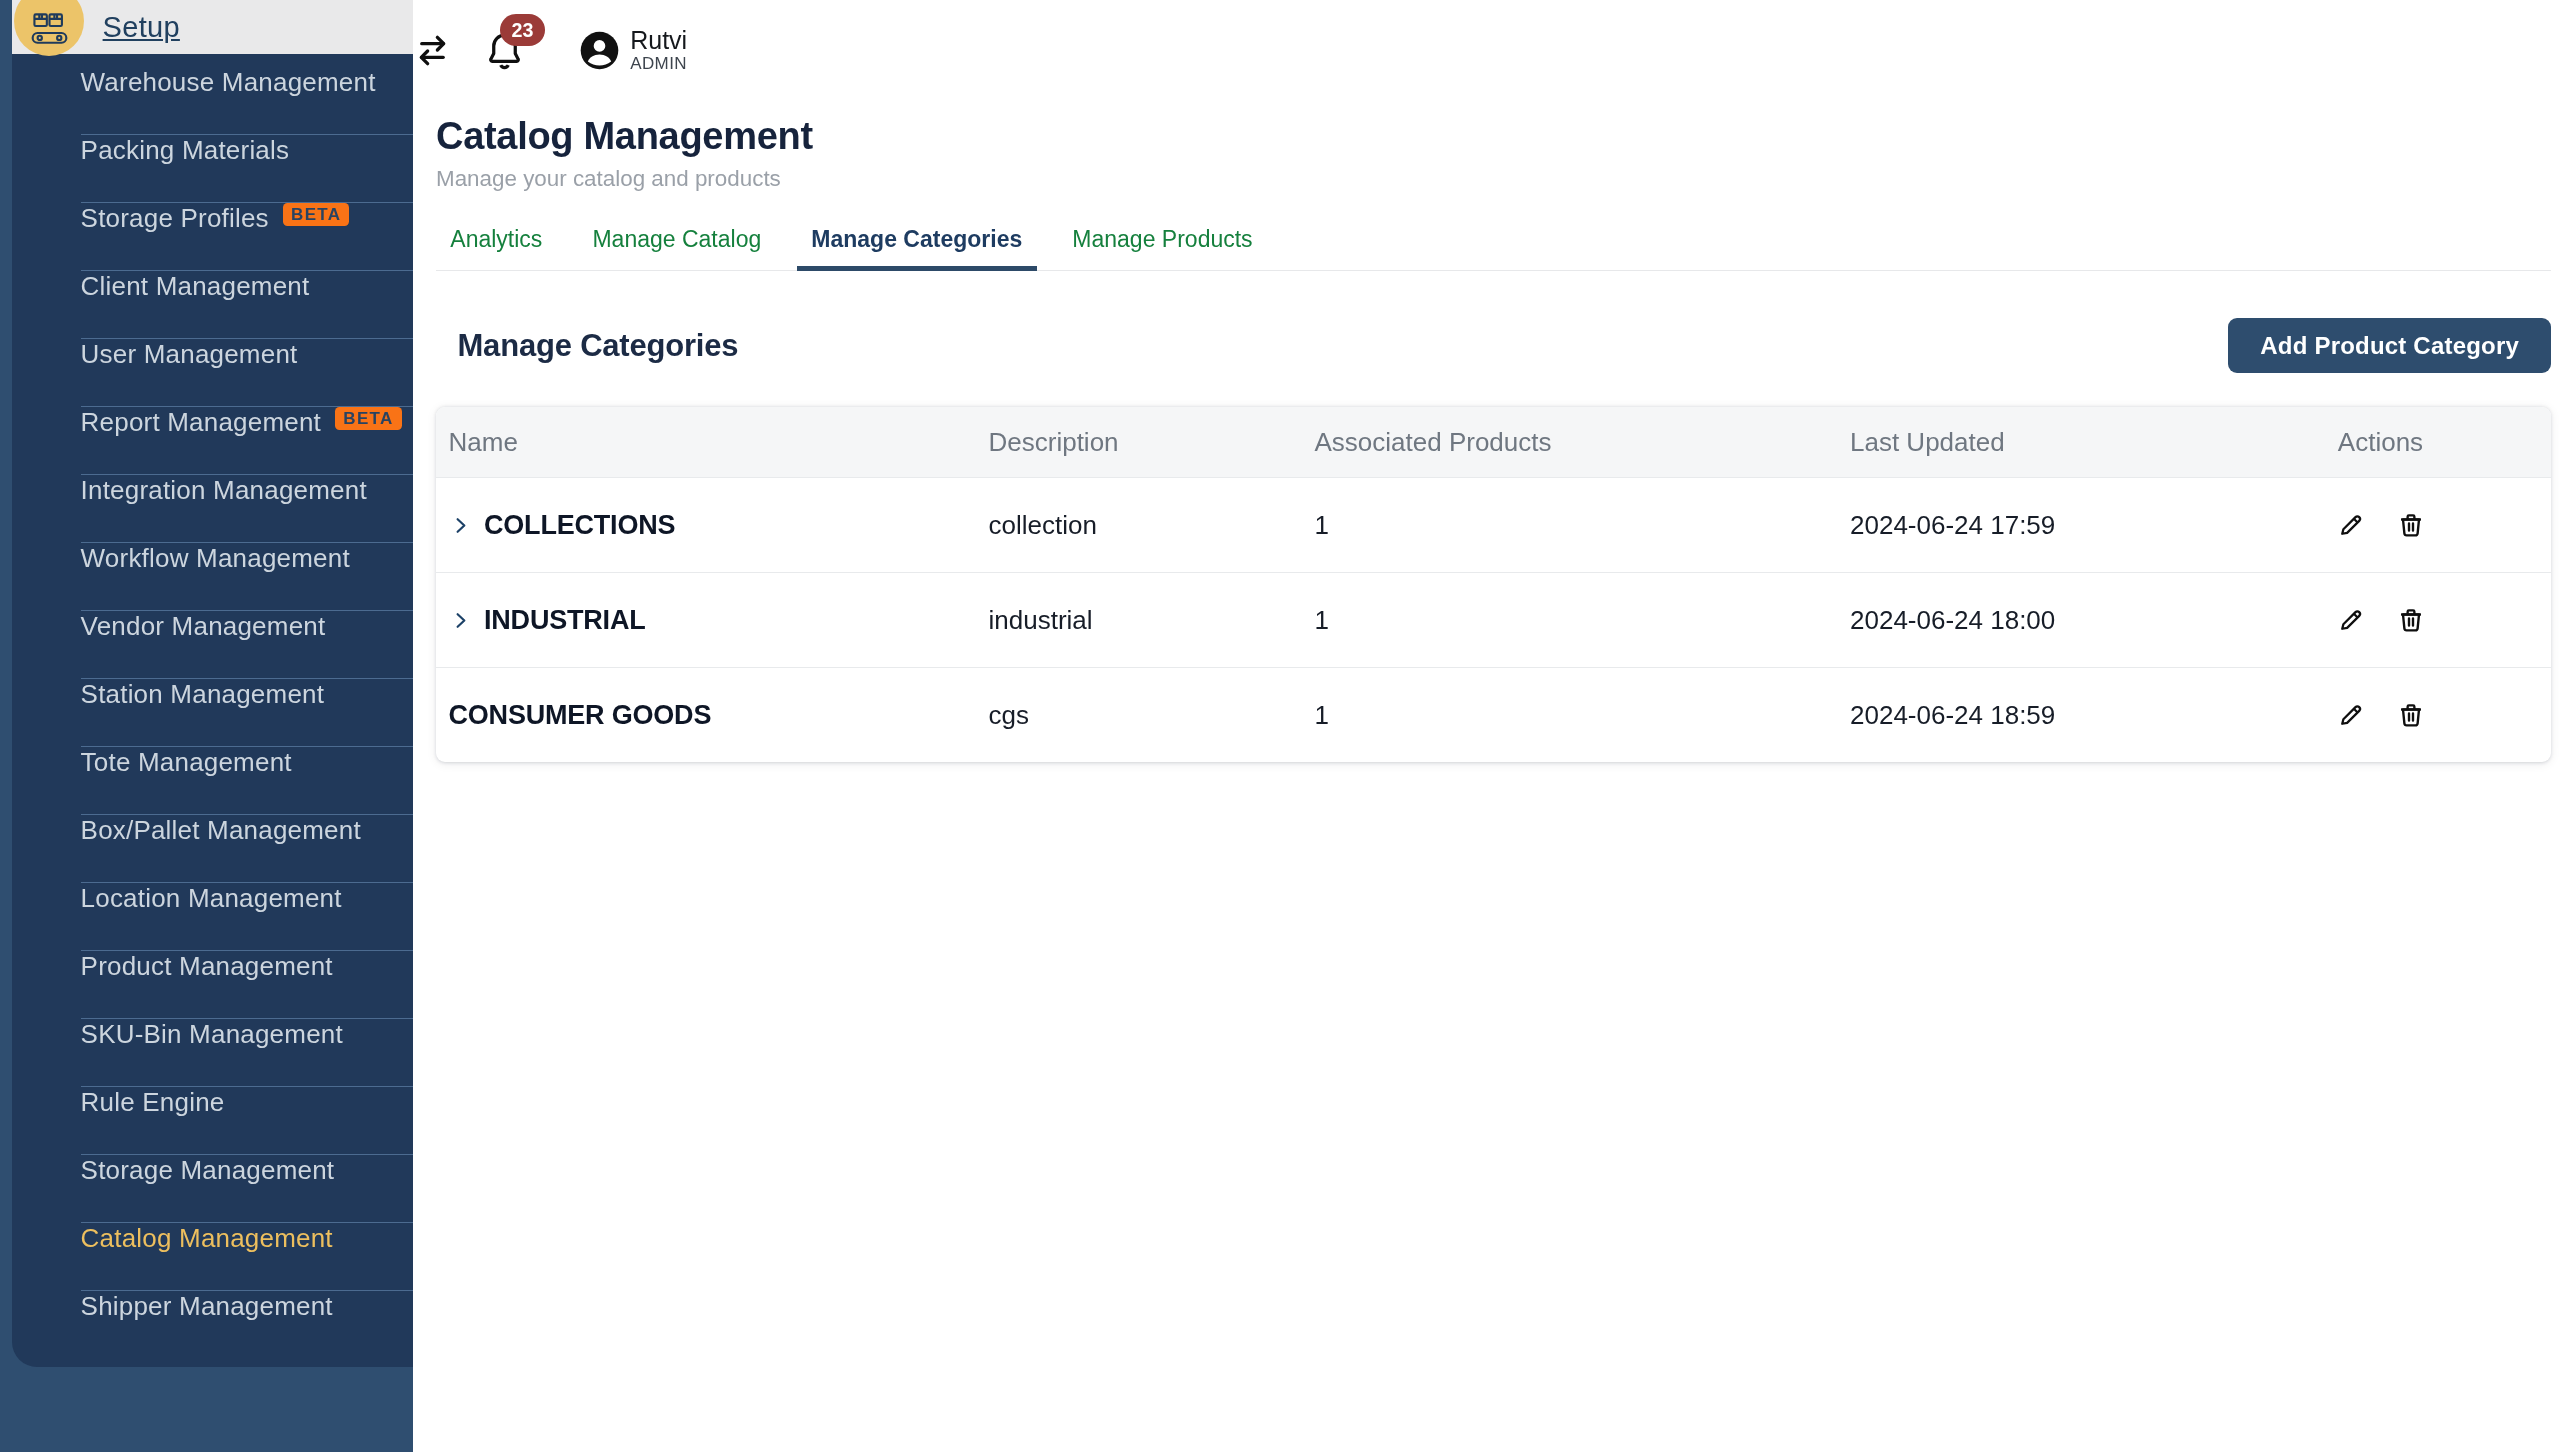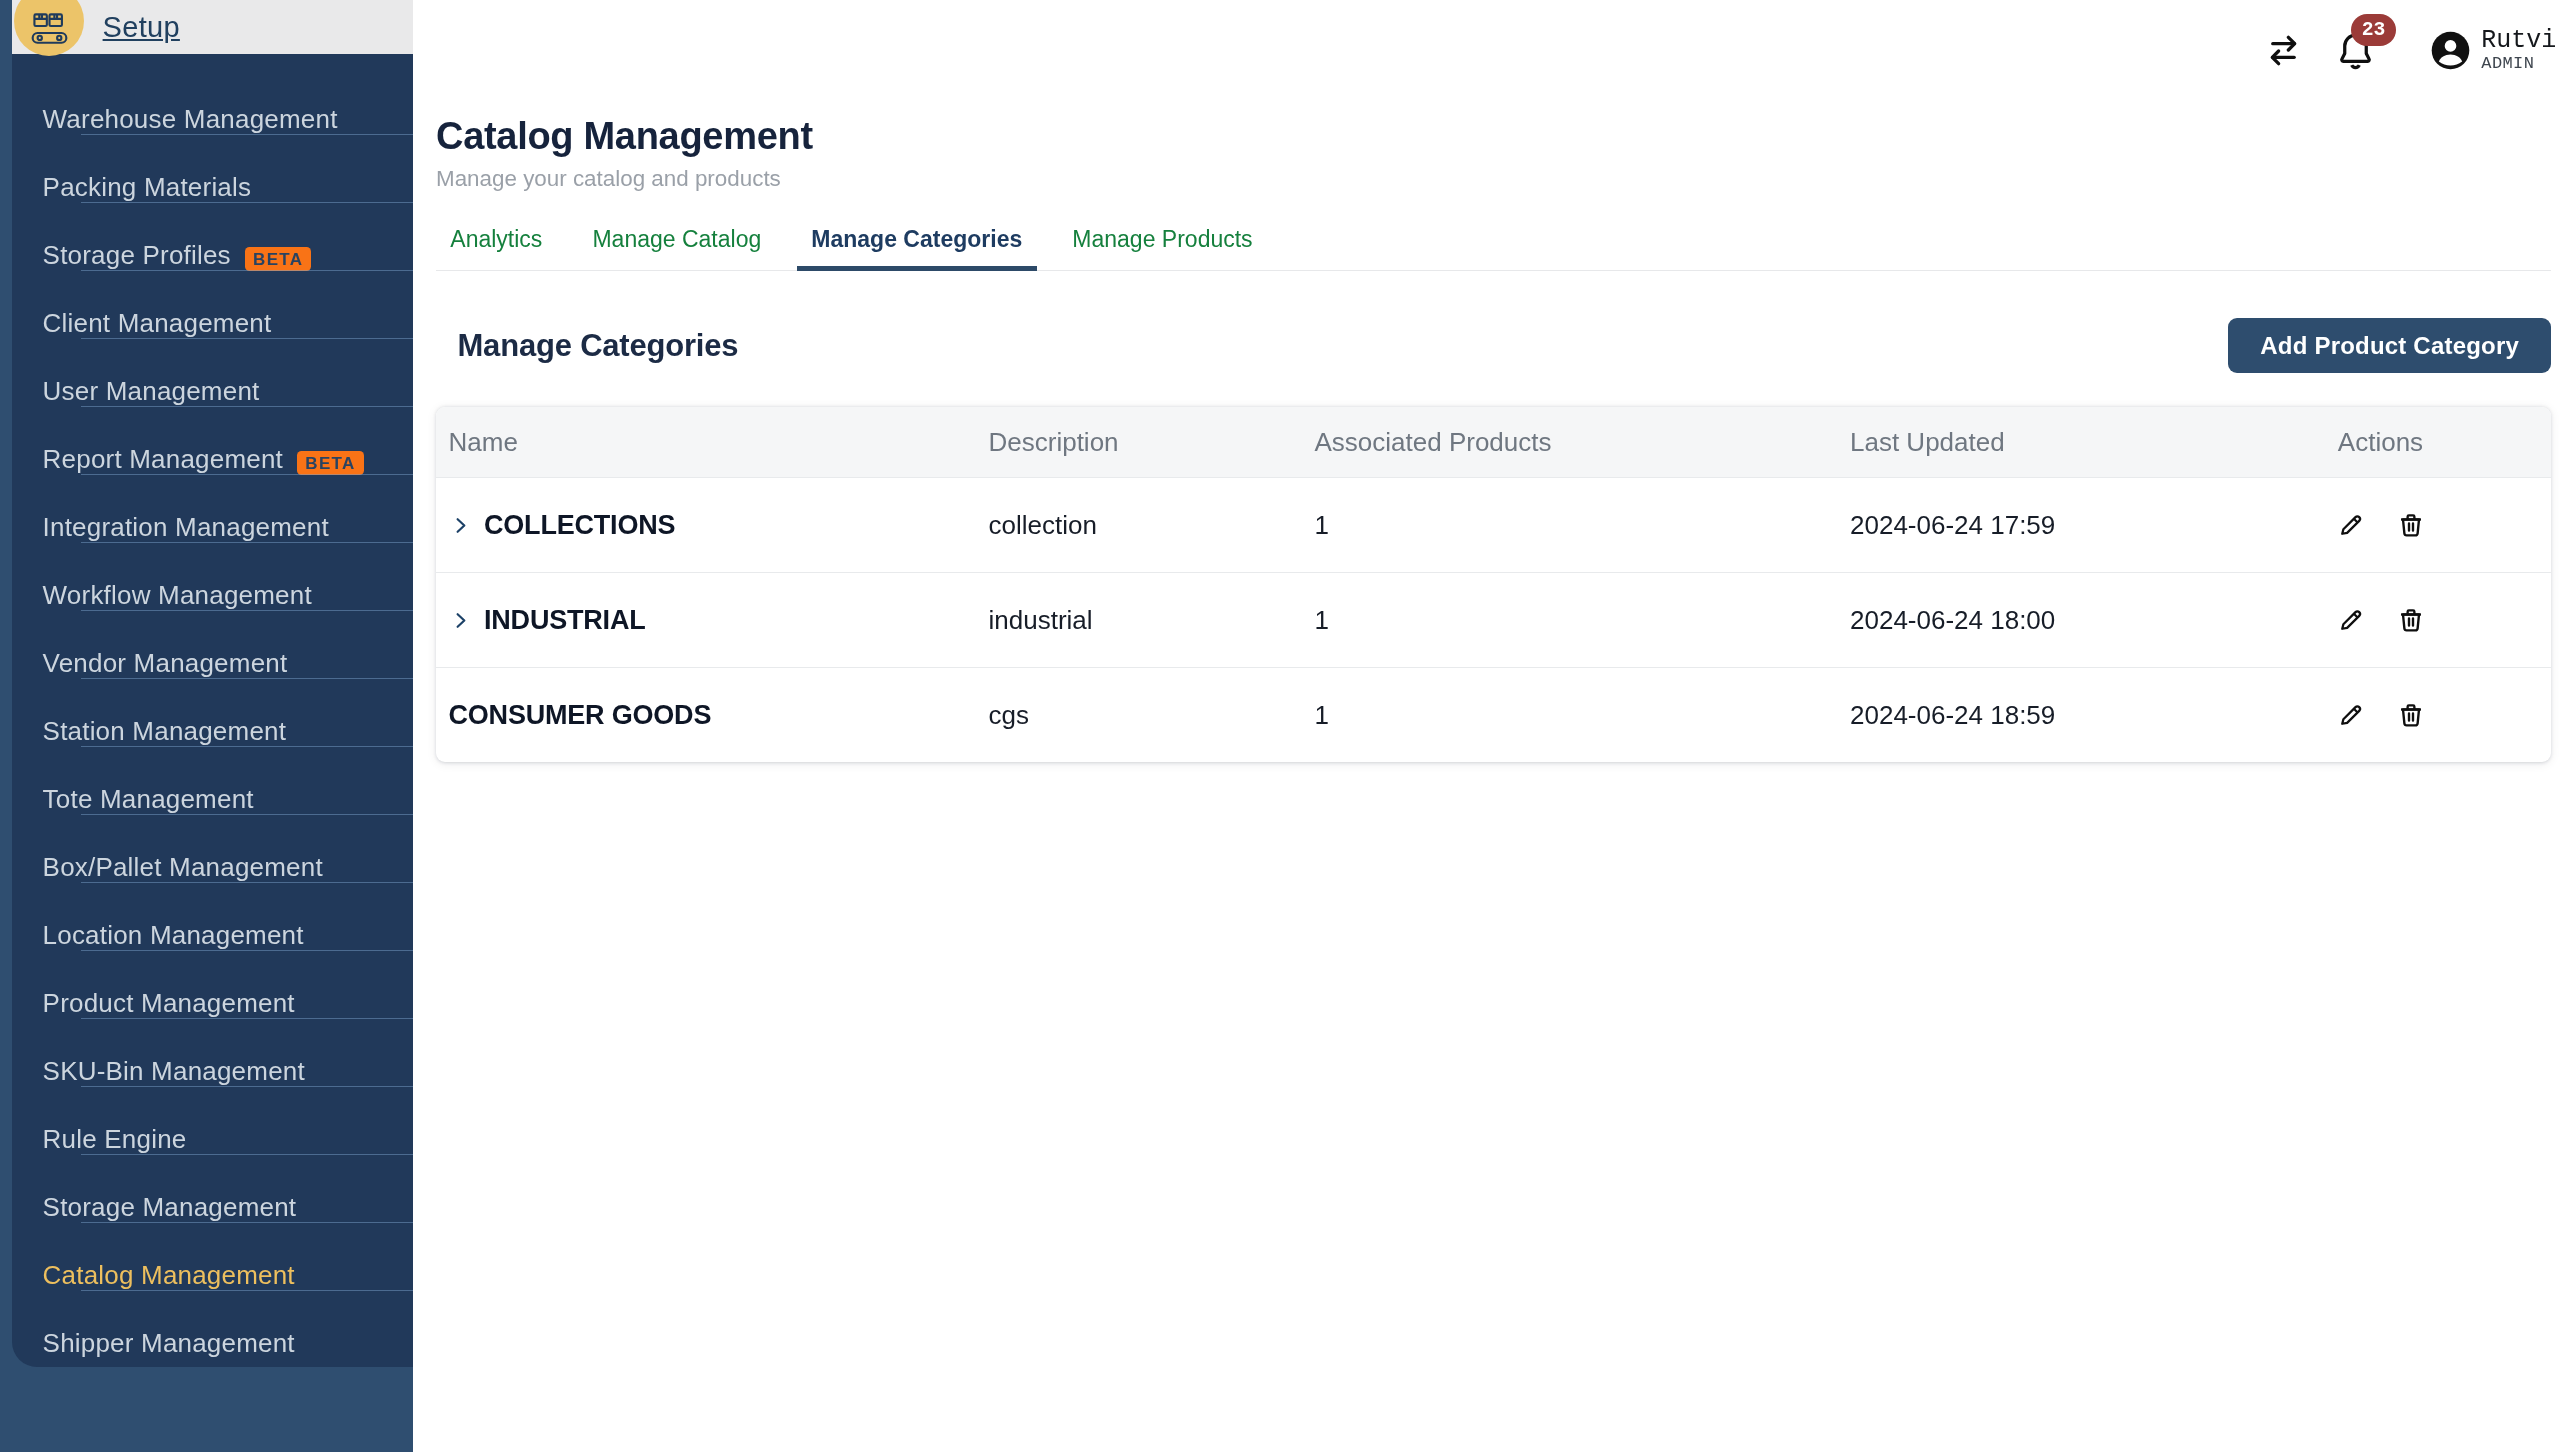--- a/index.html
+++ b/index.html
@@ -9,32 +9,32 @@
   
   .sidebar{position:absolute;left:0;top:0;width:413px;height:1453px;background:#2f4e70;}
   .sidebar-header{position:absolute;left:11.6px;top:0;width:402px;height:54px;background:#e9e9ea;
        display:flex;align-items:center;}
   .sidebar-header-label{padding-left:91px;font-size:29px;font-weight:500;color:#21405f;letter-spacing:0.3px;text-decoration:underline;}
   .app-badge{position:absolute;left:14.3px;top:-14.3px;width:70px;height:70px;border-radius:50%;
        background:#ecc469;display:flex;align-items:flex-end;justify-content:center;z-index:5;}
   .app-badge svg{margin-bottom:7.2px;}
   .sidebar-panel{position:absolute;left:11.6px;top:54px;width:402px;bottom:86px;background:#21395a;
        border-radius:0 0 0 25px;overflow:hidden;padding-top:12.5px;box-sizing:border-box;}
-  .side-item{position:relative;height:68px;display:flex;align-items:flex-end;padding-left:31px;
+  .side-item{position:relative;height:68px;display:flex;align-items:flex-start;padding-left:69px;
        color:#ccd5de;font-size:26px;letter-spacing:0.2px;cursor:pointer;box-sizing:border-box;}
   .side-item:not(:last-child)::after{content:"";position:absolute;left:69px;right:0;bottom:0;height:0.9px;
        background:rgba(120,158,198,.5);}
   .side-item.active .side-label{color:#edbf5e;}
   .beta-badge{margin-left:14.3px;background:#f97316;color:#284362;font-size:17px;font-weight:700;
        letter-spacing:1.3px;border-radius:4.5px;padding:3.6px 8px 2.7px;line-height:1;}
 
   
   .topbar{position:absolute;left:413px;top:0;right:0;height:102px;background:#fff;
-       border-bottom:0.9px solid #e7e8ea;display:flex;align-items:center;justify-content:flex-end;
-       padding-right:19.7px;box-sizing:border-box;font-family:Liberation Mono, monospace;}
+       border-bottom:0.9px solid #e7e8ea;display:flex;align-items:center;
+       padding-right:19.7px;box-sizing:border-box;}
   .topbar-icons{display:flex;align-items:center;gap:32px;}
   .icon-btn{background:none;border:none;padding:0;cursor:pointer;display:flex;align-items:center;}
   .bell-wrap{position:relative;margin-right:21.5px;}
   .notif-badge{position:absolute;top:-16px;left:16px;min-width:45px;height:32px;border-radius:16px;
        background:#9b3b38;color:#fff;font-size:19.7px;font-weight:700;display:flex;align-items:center;
        justify-content:center;box-sizing:border-box;padding:0 7.2px;}
   .user-chip{display:flex;align-items:center;gap:10.7px;cursor:pointer;}
   .user-texts{display:flex;flex-direction:column;line-height:1.1;}
   .user-name{font-size:25px;color:#15181c;font-weight:500;}
   .user-role{font-size:17px;color:#3e454e;font-weight:500;letter-spacing:0.4px;}

